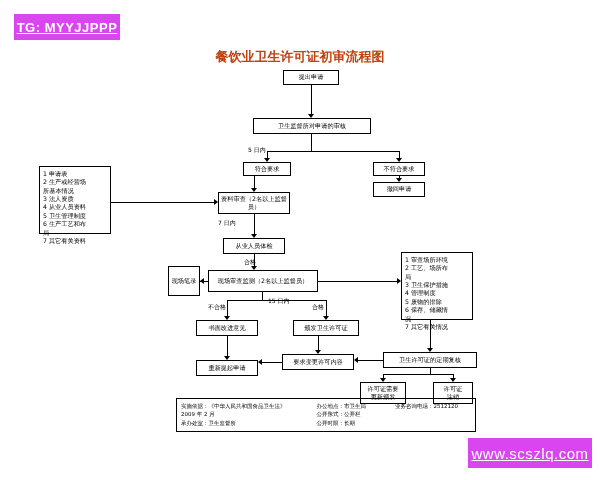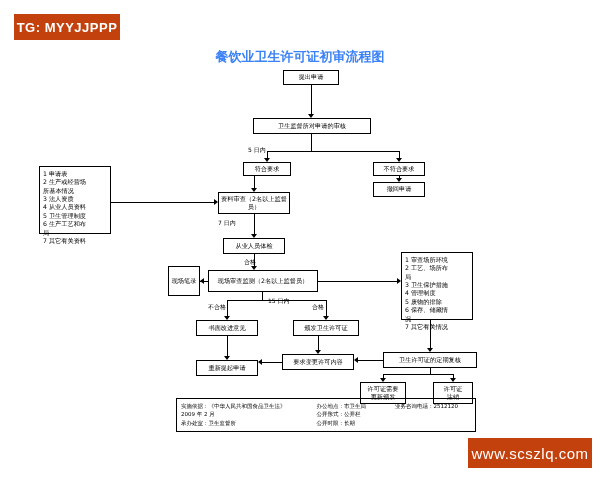--- a/index.html
+++ b/index.html
@@ -9,27 +9,28 @@
   body {
     width: 600px;
     height: 480px;
     background: #ffffff;
     font-family: "DejaVu Sans", "Liberation Sans", sans-serif;
     position: relative;
     overflow: hidden;
   }
   .watermark {
     position: absolute;
-    background: #c2410c;
+    background: #d946ef;
     color: #ffffff;
     font-family: "Liberation Sans", sans-serif;
     display: flex;
     align-items: center;
     justify-content: center;
     letter-spacing: 0.5px;
+    text-decoration: underline;
   }
   #tg-badge {
     left: 14px;
     top: 14px;
     width: 106px;
     height: 26px;
     font-size: 13px;
     font-weight: bold;
   }
   #site-badge {
@@ -40,21 +41,21 @@
     font-size: 15px;
   }
   .title {
     position: absolute;
     left: 0;
     top: 48px;
     width: 600px;
     text-align: center;
     font-size: 13px;
     font-weight: bold;
-    color: #3b82f6;
+    color: #c2410c;
     font-family: "DejaVu Sans", sans-serif;
   }
   .node {
     position: absolute;
     border: 1px solid #000;
     background: #fff;
     box-sizing: border-box;
     font-size: 6.2px;
     line-height: 1.35;
     color: #000;

